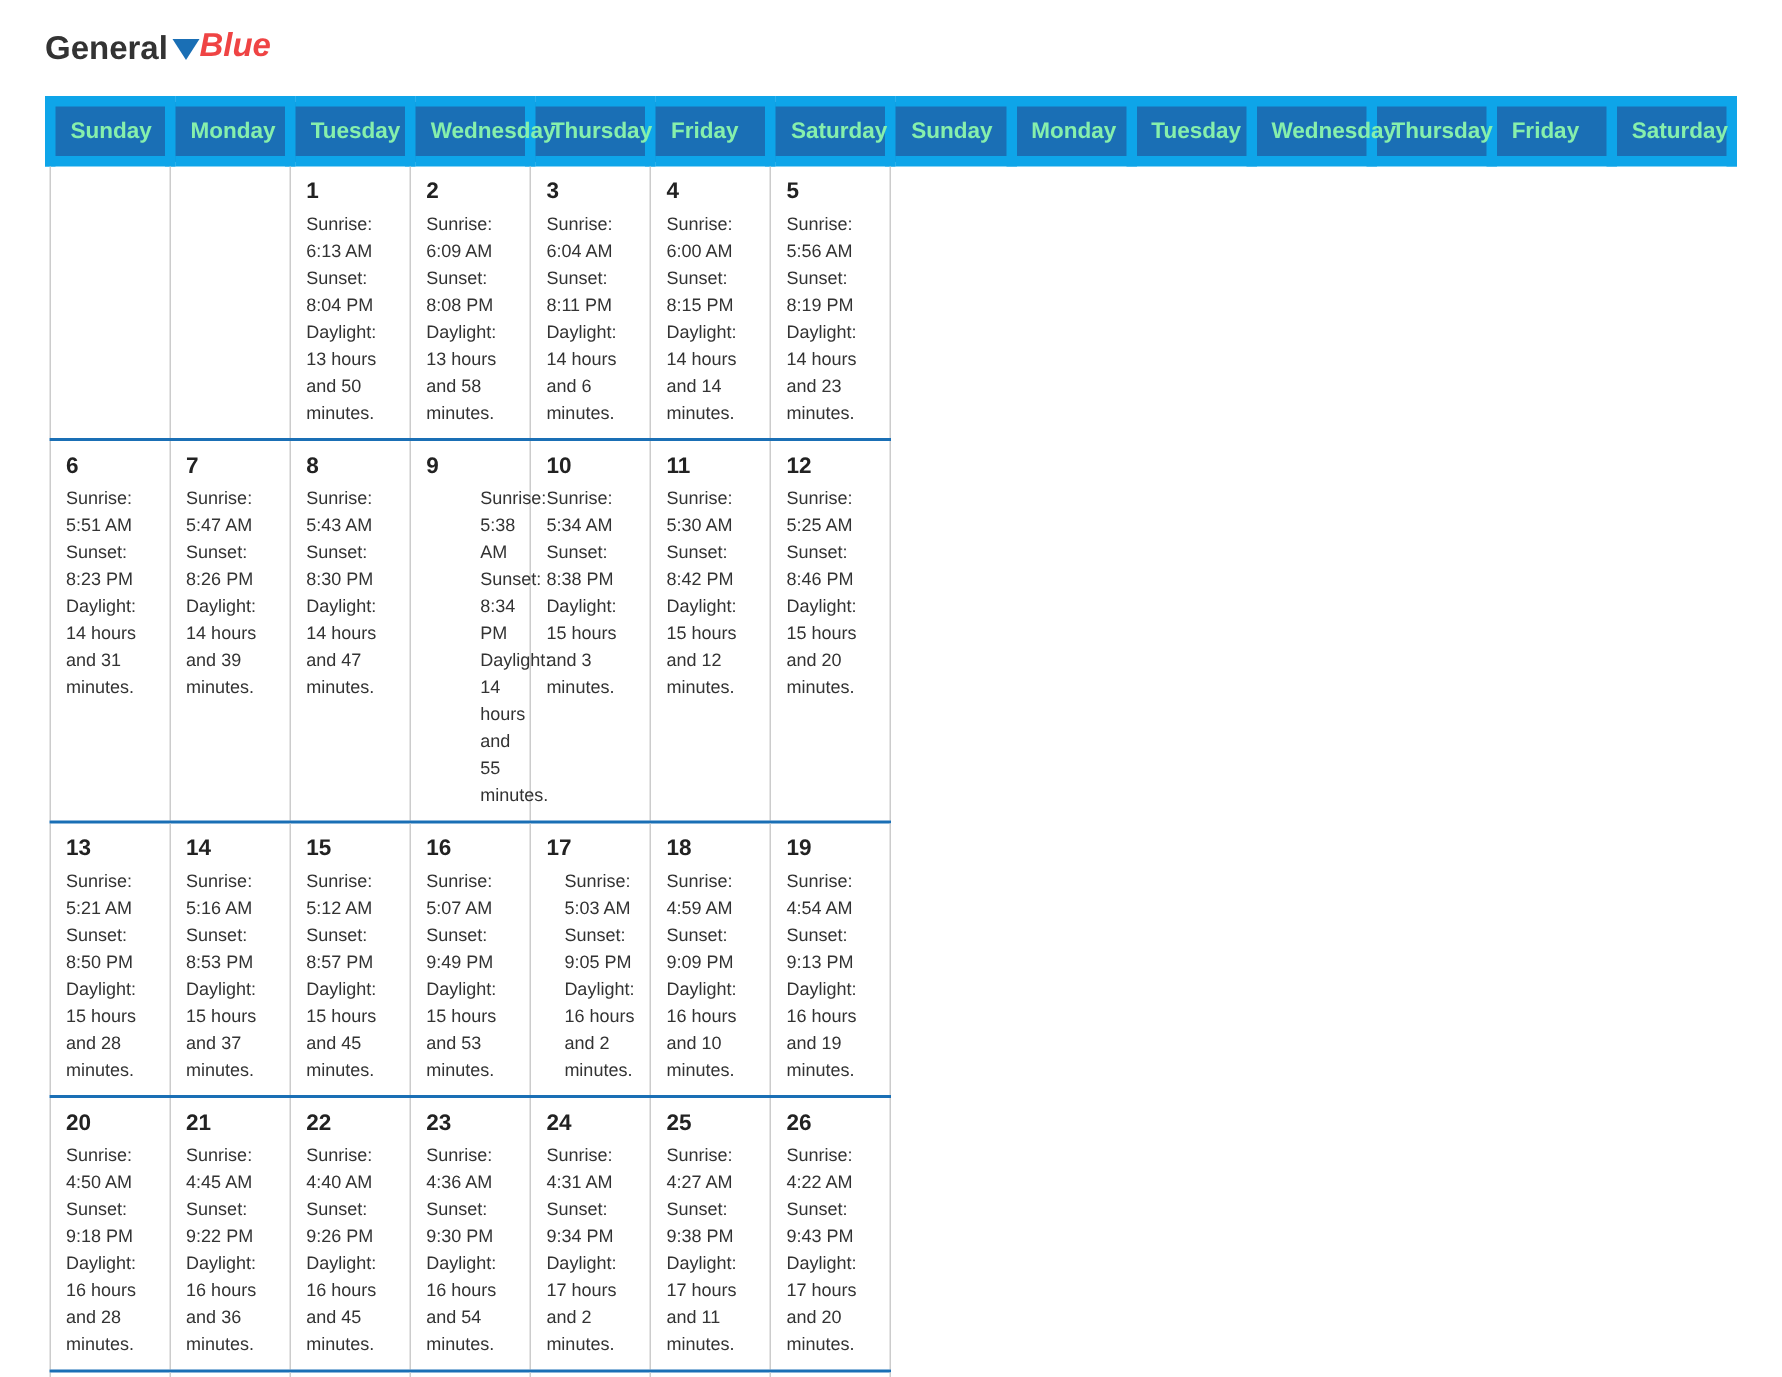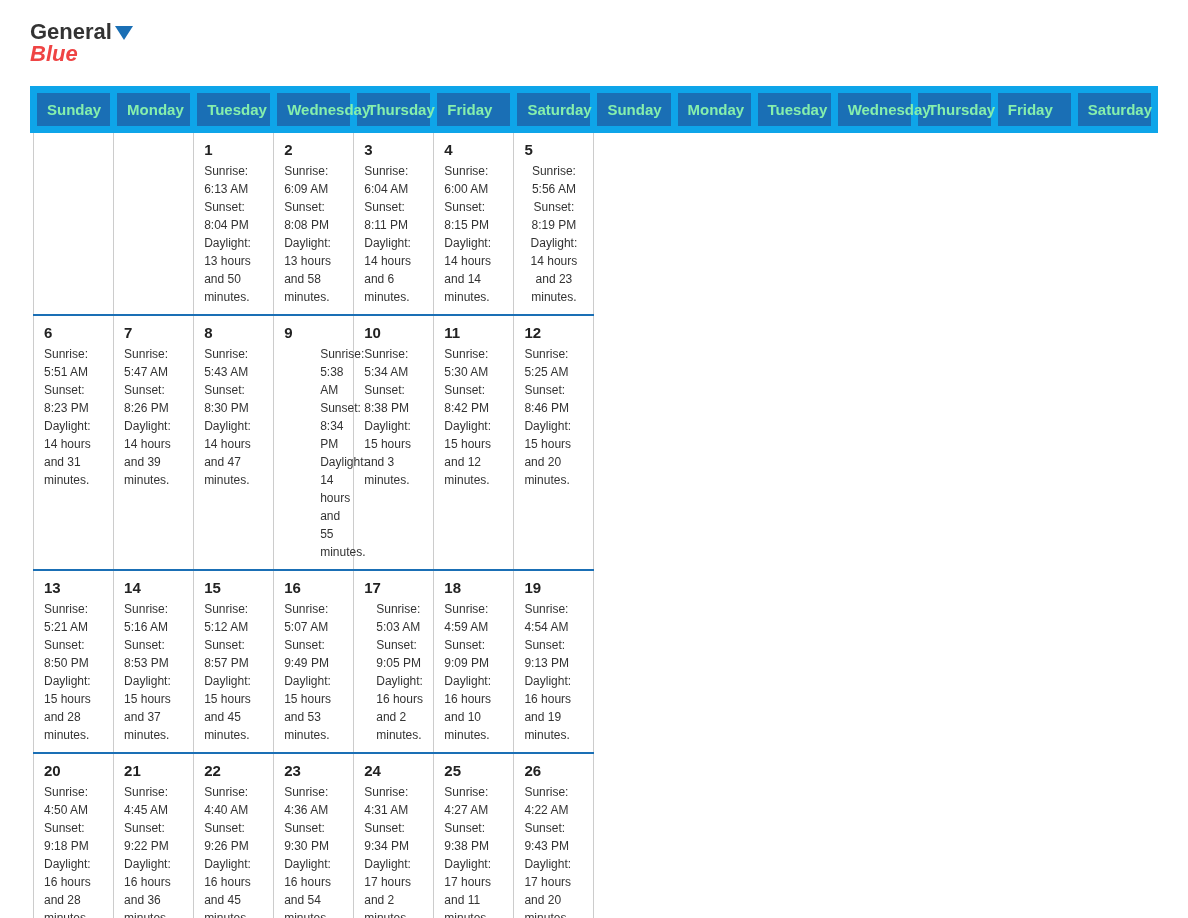--- a/index.html
+++ b/index.html
@@ -76,21 +76,21 @@
     }
     .empty-cell {
       background: #fff;
     }
   </style>
 </head>
 <body>
 
 <div class="header">
   <div class="logo">
-  <div style="display:flex; flex-direction:column; line-height:1.1;">
+  <div style="display:flex; line-height:1.1;">
     <div style="display:flex; align-items:center;">
       <span style="font-size:22px;font-weight:bold;color:#333;">General</span>
       <div style="width:0;height:0;border-left:9px solid transparent;border-right:9px solid transparent;border-top:14px solid #1a6fb5;margin-left:3px;margin-top:2px;"></div>
     </div>
     <span style="font-size:22px;font-weight:bold;color:#ef4444;margin-top:-2px;font-style:italic;">Blue</span>
   </div>
 </div>
   <div class="title-block">
     <div class="main-title"></div>
     <div class="subtitle"></div>
@@ -143,21 +143,21 @@
         </td>
         <td>
           <span class="day-num">4</span>
           <div class="day-info" style="white-space: pre-line;">Sunrise: 6:00 AM
 Sunset: 8:15 PM
 Daylight: 14 hours
 and 14 minutes.</div>
         </td>
         <td>
           <span class="day-num">5</span>
-          <div class="day-info" style="white-space: pre-line; text-align: center;">Sunrise: 5:56 AM
+          <div class="day-info" style="white-space: pre-line;">Sunrise: 5:56 AM
 Sunset: 8:19 PM
 Daylight: 14 hours
 and 23 minutes.</div>
         </td>
       </tr>
       <tr>
         <td>
           <span class="day-num">6</span>
           <div class="day-info" style="white-space: pre-line;">Sunrise: 5:51 AM
 Sunset: 8:23 PM

